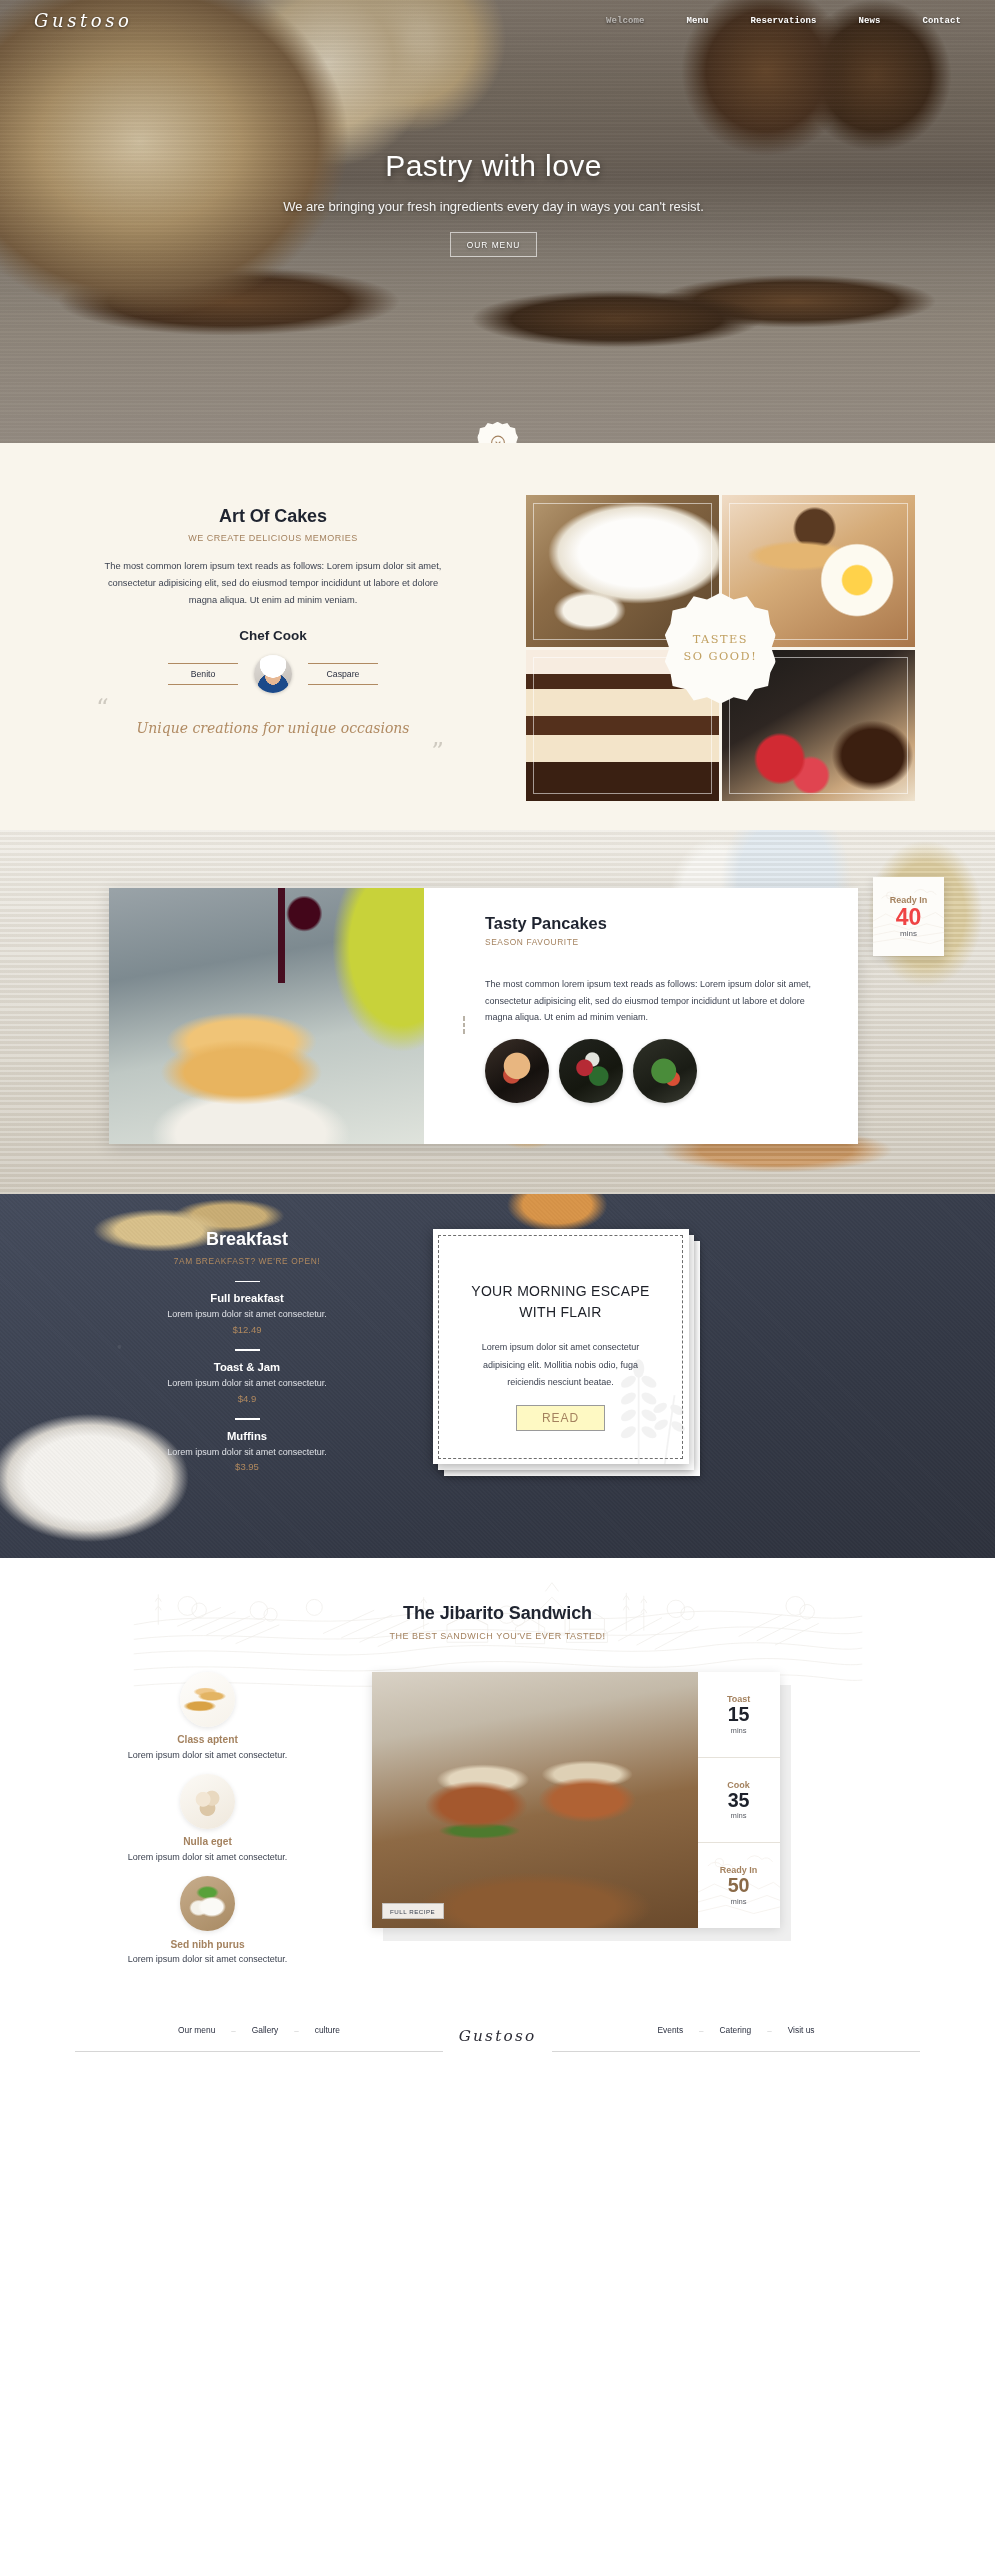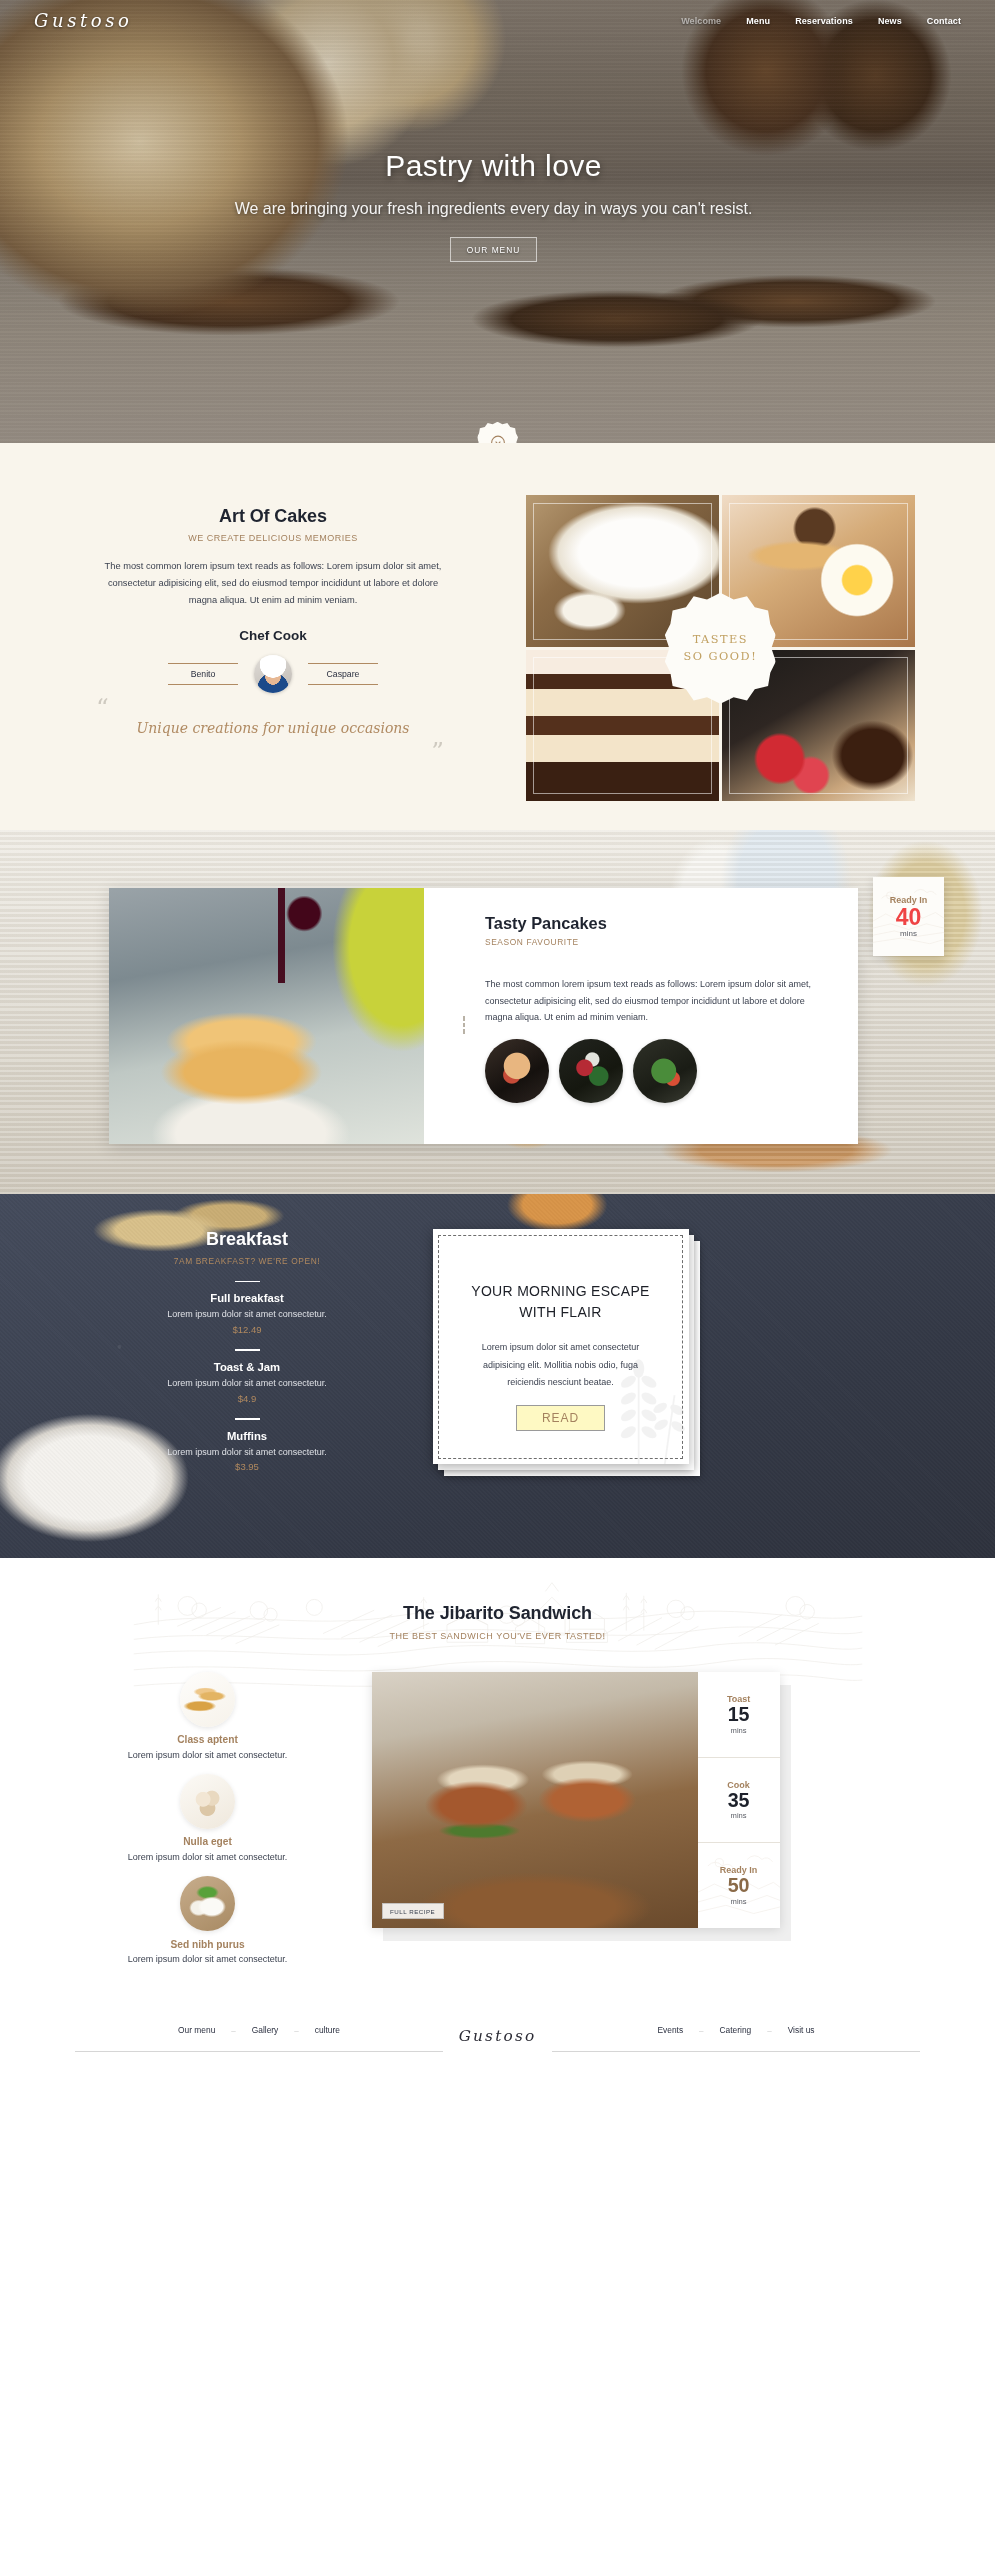--- a/index.html
+++ b/index.html
@@ -58,21 +58,22 @@
     font-style: italic;
     font-weight: 400;
     font-size: 18px;
     letter-spacing: 3.6px;
     color: #fff;
     text-shadow: 0 0.7px 2.9px rgba(0,0,0,.55);
   }
   .nav {
     margin-left: auto;
     display: flex; align-items: center;
-    gap: 25px;
+    gap: 42px;
+    font-family: Liberation Mono, monospace;
   }
   .nav a {
     font-size: 9px;
     font-weight: 700;
     color: #fff;
     text-decoration: none;
     text-shadow: 0 0.7px 2.2px rgba(0,0,0,.5);
     letter-spacing: 0.1px;
   }
   .nav a.muted { color: rgba(255,255,255,.55); }
@@ -85,21 +86,21 @@
   }
   .hero-title {
     font-size: 30px;
     font-weight: 400;
     color: #fff;
     letter-spacing: 0.4px;
     text-shadow: 0 1.5px 6.6px rgba(0,0,0,.5);
   }
   .hero-sub {
     margin-top: 13px;
-    font-size: 16px;
+    font-size: 13px;
     line-height: 1.65;
     color: rgba(255,255,255,.93);
     text-shadow: 0 0.7px 4.4px rgba(0,0,0,.55);
   }
   .btn-outline {
     display: inline-block;
     margin-top: 14.6px;
     padding: 6.6px 15.3px;
     border: 0.7px solid rgba(255,255,255,.6);
     font-size: 8.4px;

